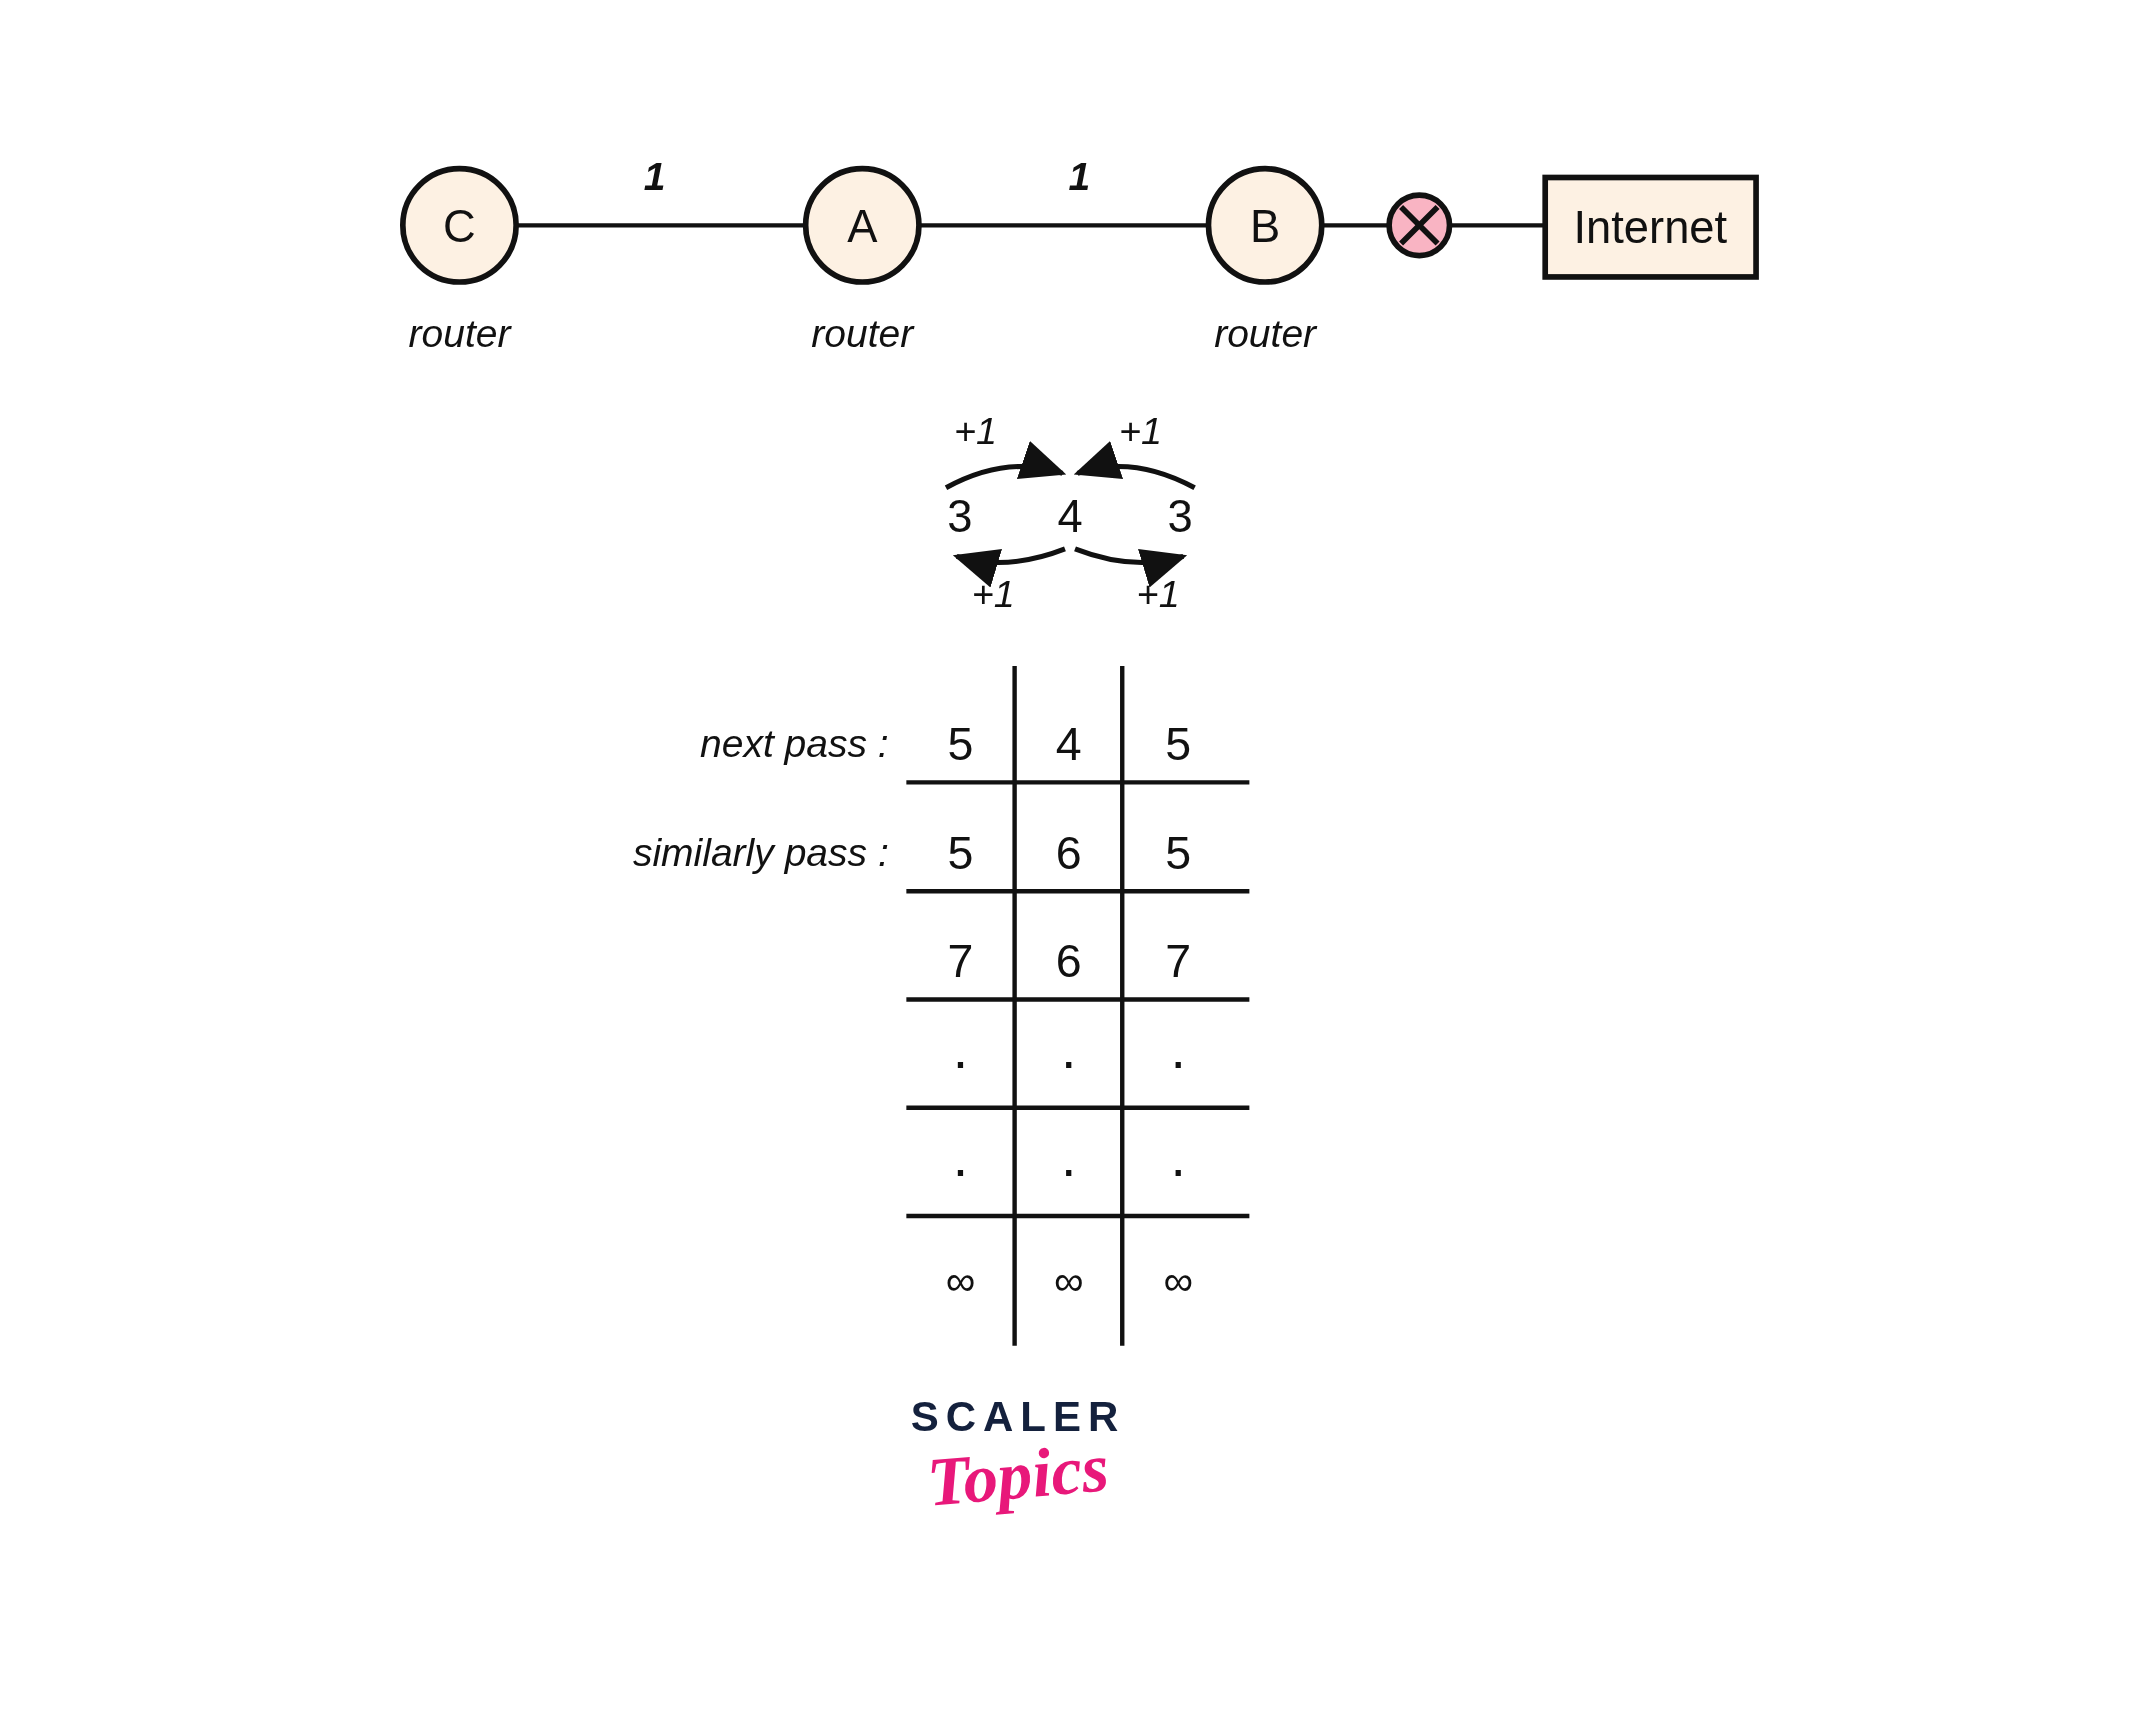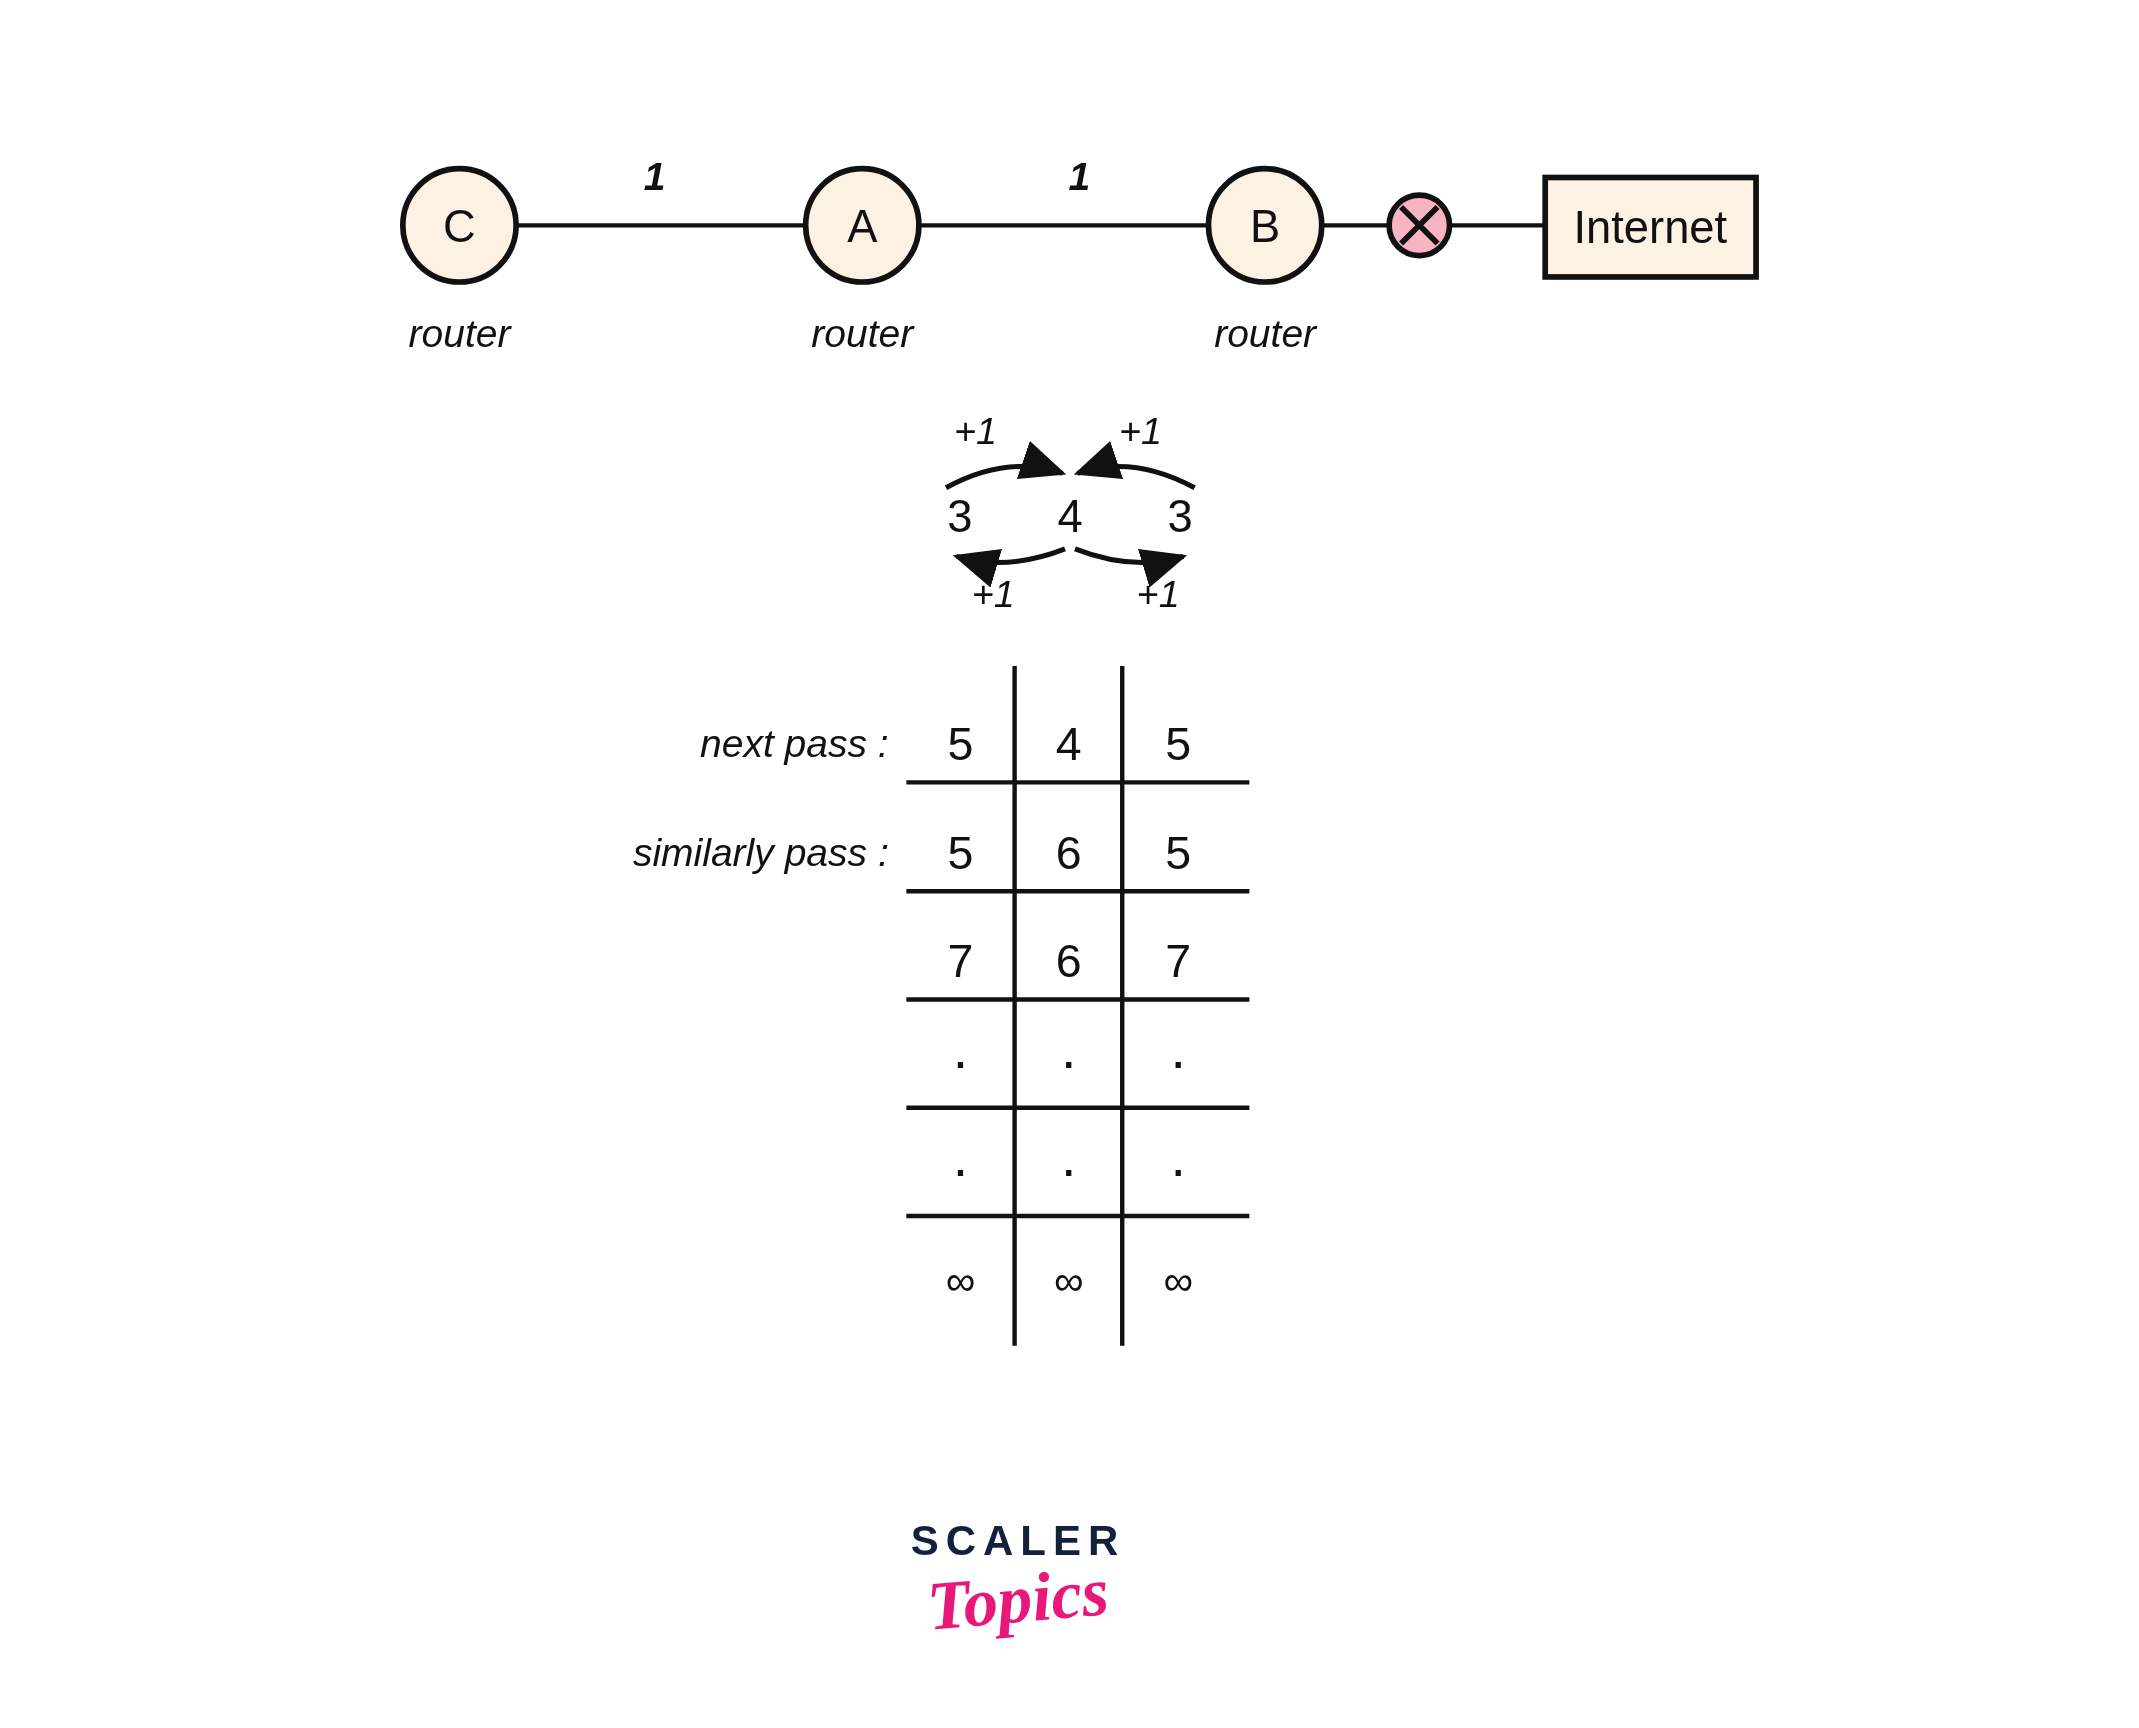--- a/index.html
+++ b/index.html
@@ -108,21 +108,21 @@
     stroke-width: 8;
     fill: none;
   }
   .shape-stroke {
     stroke: #111111;
     stroke-width: 9;
   }
   .logo-wrap {
     position: absolute;
     left: 0;
-    top: 1520px;
+    top: 1396px;
     width: 2036px;
     text-align: center;
   }
   .logo-scaler {
     font-family: "Liberation Sans", sans-serif;
     font-weight: bold;
     font-size: 42px;
     letter-spacing: 7px;
     color: #14213d;
     line-height: 1;

